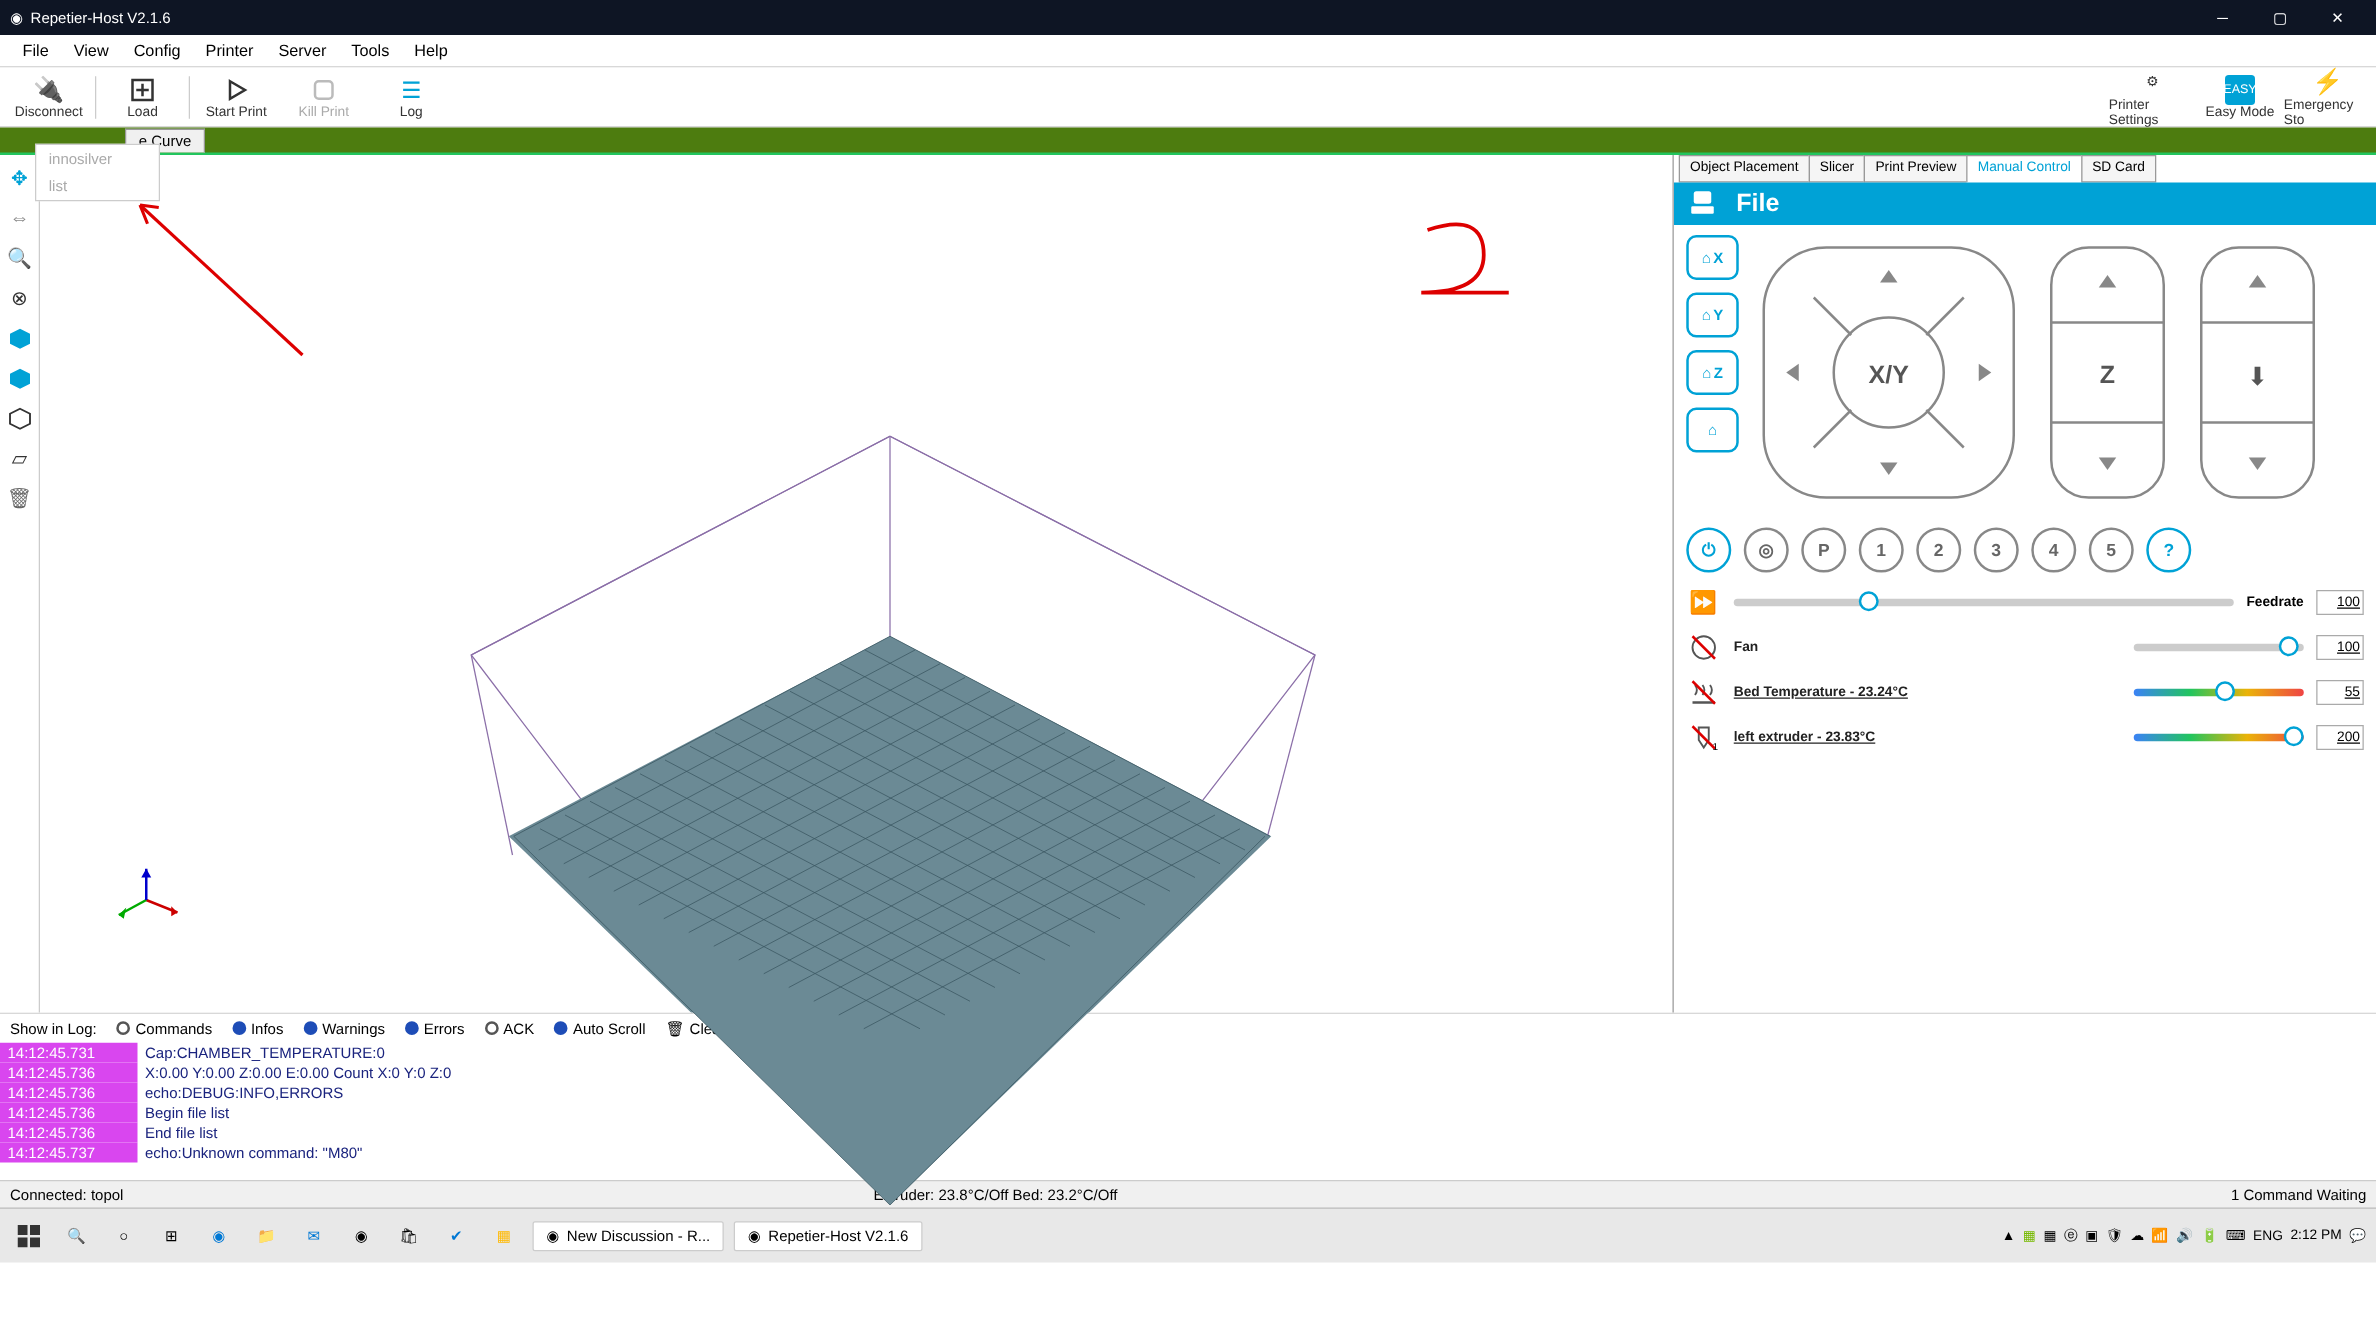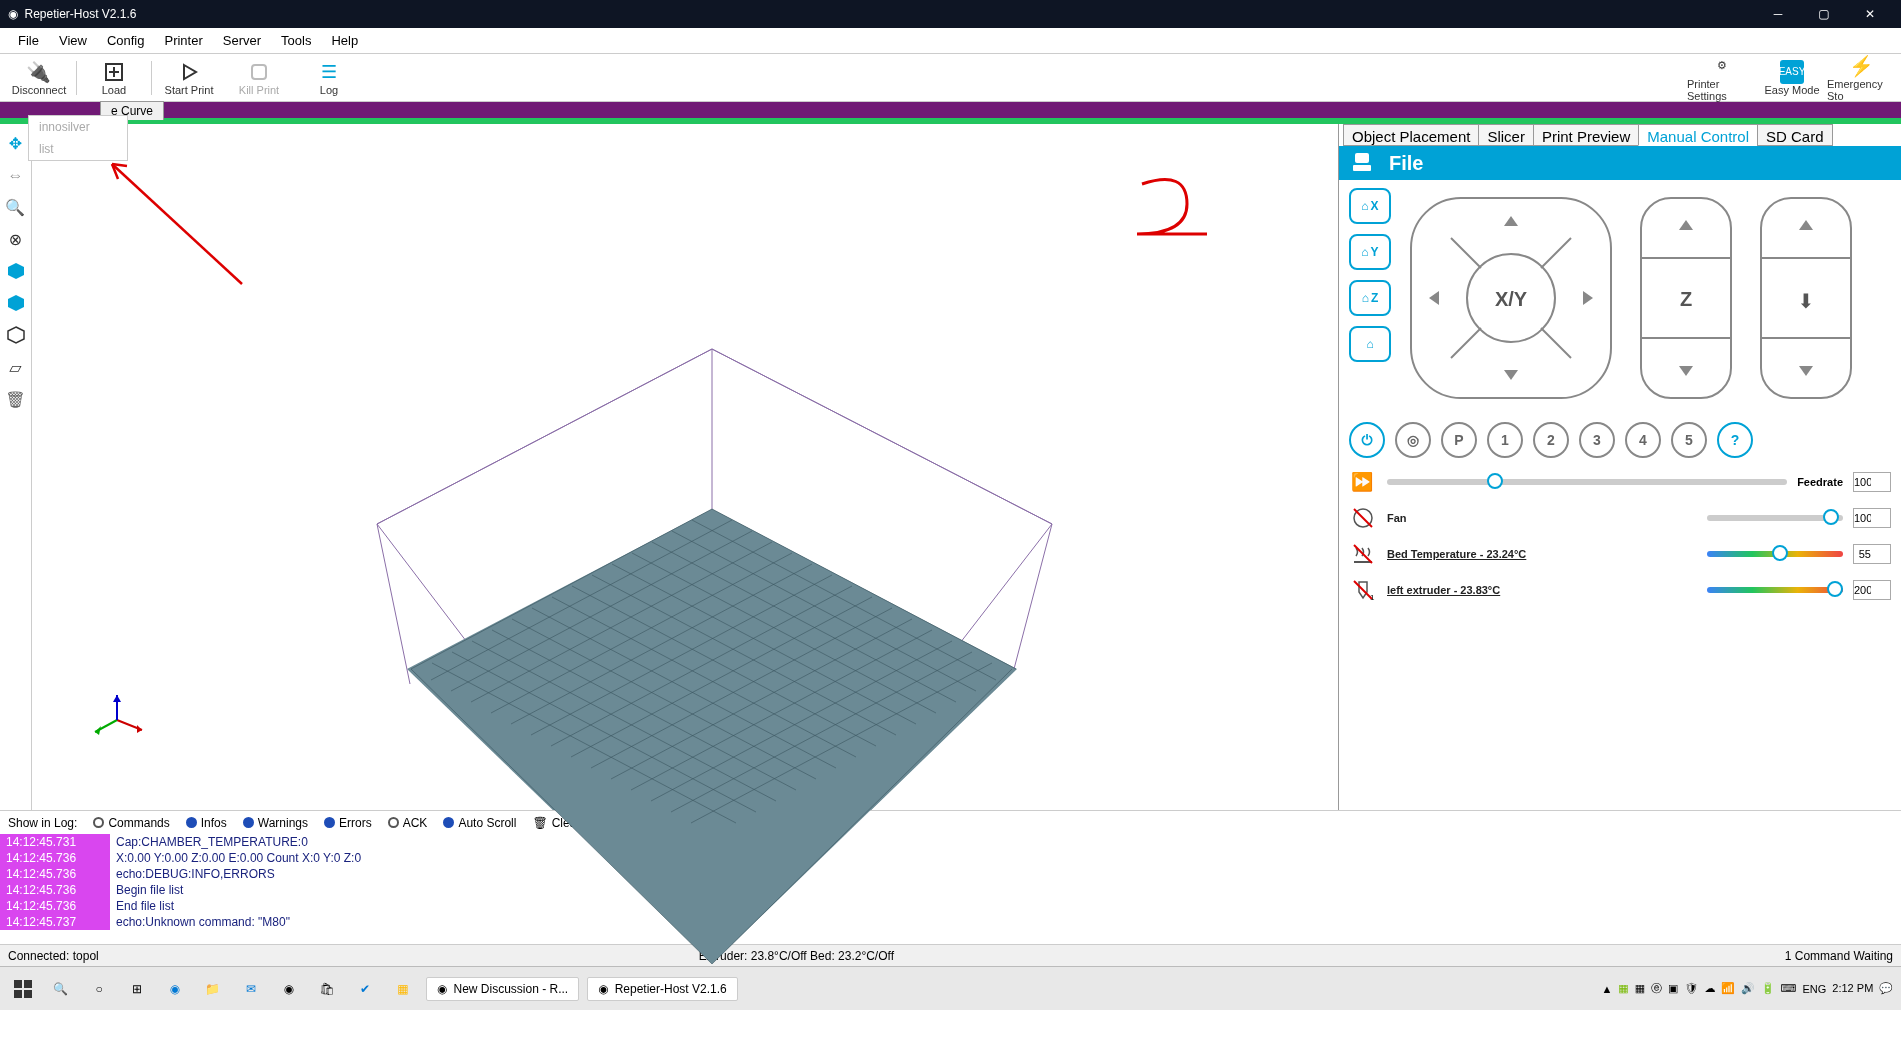--- a/index.html
+++ b/index.html
@@ -8,28 +8,28 @@
 .titlebar .title { flex:1; }
 .titlebar .winbtn { width:46px; height:28px; display:flex; align-items:center; justify-content:center; color:#fff; }
 .menubar { height:26px; background:#fff; display:flex; align-items:center; padding:0 8px; font-size:13px; border-bottom:1px solid #ccc; }
 .menubar .menuitem { padding:3px 10px; }
 .toolbar { height:48px; background:#fff; display:flex; align-items:center; padding:0 4px; border-bottom:1px solid #ccc; }
 .tbtn { display:flex; flex-direction:column; align-items:center; justify-content:center; width:70px; height:48px; font-size:11px; color:#333; }
 .tbtn.disabled { color:#aaa; }
 .tbtn .ticon { width:24px; height:24px; display:flex; align-items:center; justify-content:center; }
 .tsep { width:1px; height:34px; background:#ccc; margin:0 2px; }
 .toolbar-right { margin-left:auto; display:flex; }
-.tabbar { height:22px; background:#701a75; display:flex; align-items:center; padding-left:100px; font-size:12px; border-bottom:6px solid #22c55e; }
+.tabbar { height:22px; background:#4d7c0f; display:flex; align-items:center; padding-left:100px; font-size:12px; border-bottom:2px solid #22c55e; }
 .tabbar .tab { padding:2px 10px; border:1px solid #999; border-bottom:none; background:#f0f0f0; }
 .main { display:flex; height:686px; }
 .lefttools { width:32px; background:#fff; border-right:1px solid #ccc; display:flex; flex-direction:column; align-items:center; padding-top:4px; }
 .lefttools .lbtn { width:28px; height:30px; display:flex; align-items:center; justify-content:center; color:#00a2d6; margin-bottom:2px; }
 .viewport { flex:1; background:#fff; position:relative; border-right:1px solid #999; }
 .sidepanel { width:562px; background:#fff; display:flex; flex-direction:column; }
-.sidetabs { height:22px; display:flex; font-size:15px; padding:0 4px; }
+.sidetabs { height:22px; display:flex; font-size:11px; padding:0 4px; }
 .sidetabs .stab { padding:3px 8px; border:1px solid #999; background:#f5f5f5; margin-right:-1px; }
 .sidetabs .stab.active { background:#fff; color:#00a2d6; border-bottom:1px solid #fff; }
 .statusbar-top { height:34px; background:#00a2d6; color:#fff; display:flex; align-items:center; padding:0 10px; font-family:"Courier New",monospace; font-size:20px; font-weight:bold; }
 .statusbar-top .picon { width:28px; height:28px; margin-right:12px; }
 .gcode-row { display:flex; align-items:center; padding:8px 10px; font-size:12px; gap:8px; }
 .gcode-row input { flex:1; border:1px solid #aaa; height:22px; padding:0 4px; }
 .gcode-row button { width:78px; height:22px; border:1px solid #aaa; background:#f0f0f0; font-size:12px; }
 .coords { display:flex; padding:4px 10px; font-family:"Courier New",monospace; font-size:14px; font-weight:bold; color:#d00; gap:30px; }
 .movepanel { display:flex; padding:8px 10px; gap:10px; }
 .homecol { display:flex; flex-direction:column; gap:10px; }
@@ -37,21 +37,21 @@
 .cbuttons { display:flex; gap:10px; padding:6px 10px; flex-wrap:wrap; align-items:center; }
 .cbtn { width:36px; height:36px; border:2px solid #888; border-radius:50%; display:flex; align-items:center; justify-content:center; font-size:14px; font-weight:bold; color:#666; }
 .cbtn.power { border-color:#00a2d6; color:#00a2d6; }
 .cbtn.help { border-color:#00a2d6; color:#00a2d6; }
 .sliderrow { display:flex; align-items:center; padding:4px 10px; gap:10px; font-size:11px; }
 .sliderrow .sicon { width:28px; height:28px; display:flex; align-items:center; justify-content:center; }
 .sliderrow .slabel { width:310px; font-weight:bold; text-decoration:underline; color:#222; }
 .sliderrow .strack { flex:1; height:6px; background:#ccc; border-radius:3px; position:relative; }
 .sliderrow .strack.gradient { background:linear-gradient(90deg,#3b82f6,#22c55e,#eab308,#ef4444); }
 .sliderrow .sknob { position:absolute; width:16px; height:16px; border:2px solid #00a2d6; background:#fff; border-radius:50%; top:-6px; }
-.sliderrow input.sval { width:38px; height:20px; border:1px solid #aaa; font-size:11px; text-align:right; padding-right:19px; }
+.sliderrow input.sval { width:38px; height:20px; border:1px solid #aaa; font-size:11px; text-align:right; padding-right:2px;text-decoration:underline; }
 .logbar { height:24px; background:#fff; border-top:1px solid #ccc; display:flex; align-items:center; padding:0 8px; font-size:12px; gap:16px; }
 .logbar .radio { display:flex; align-items:center; gap:4px; }
 .logbar .radio .rdot { width:11px; height:11px; border:2px solid #555; border-radius:50%; }
 .logbar .radio.sel .rdot { background:#1e4db7; border-color:#1e4db7; }
 .logarea { height:110px; background:#fff; font-family:Consolas,monospace; font-size:12px; overflow:hidden; }
 .logline { display:flex; }
 .logline .lts { background:#d946ef; color:#fff; padding:1px 6px; width:110px; }
 .logline .lmsg { padding:1px 6px; color:#1a237e; }
 .statusbar { height:22px; background:#f0f0f0; border-top:1px solid #ccc; display:flex; align-items:center; padding:0 8px; font-size:12px; }
 .statusbar .sseg { margin-right:40px; }

